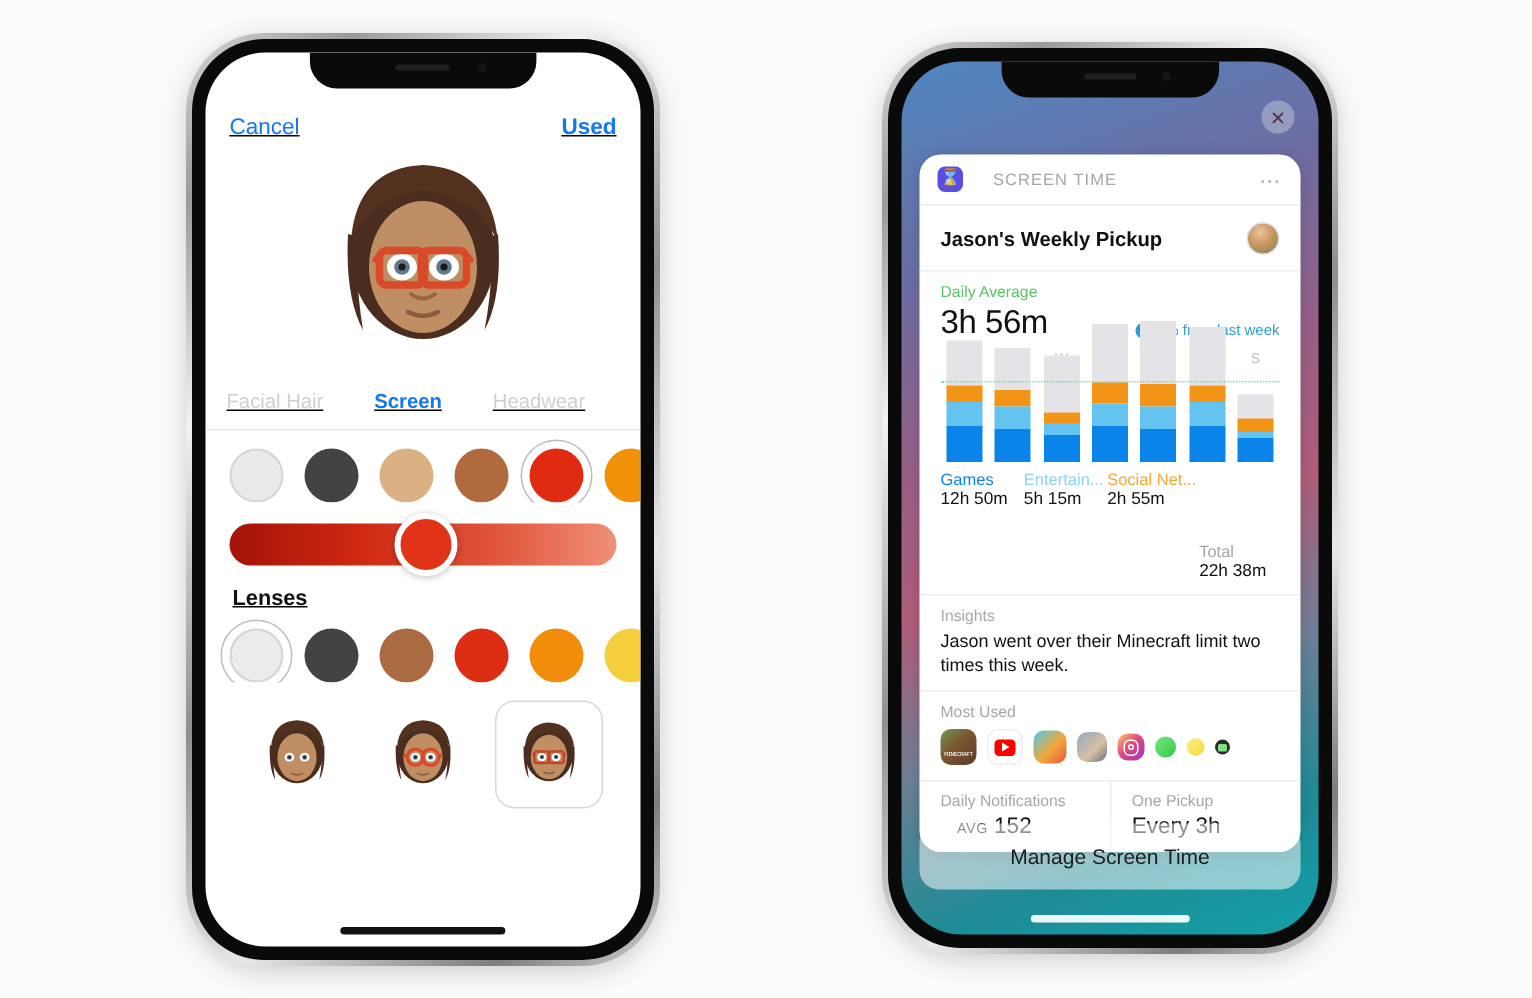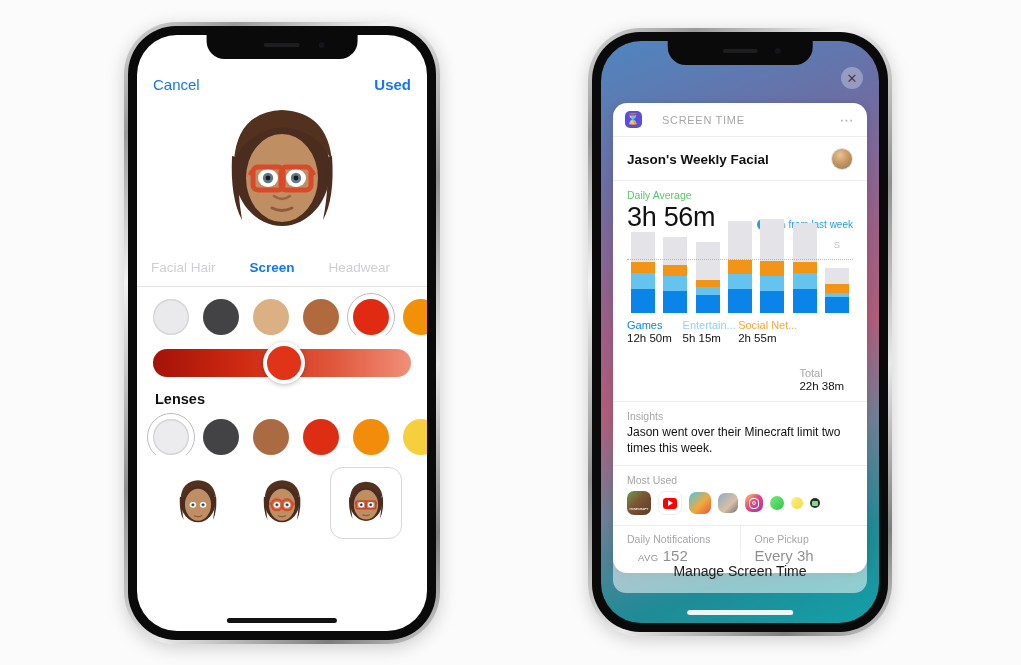--- a/index.html
+++ b/index.html
@@ -25,20 +25,21 @@
     background: #0a0a0a;
     padding: 9px;
     position: relative;
   }
   .screen {
     width: 100%; height: 100%;
     border-radius: 40px;
     overflow: hidden;
     position: relative;
     background: #fff;
+    text-decoration: underline;
   }
   .notch {
     position: absolute; top: 0; left: 50%;
     transform: translateX(-50%);
     width: 52%; height: 24px;
     background: #0a0a0a;
     border-bottom-left-radius: 18px;
     border-bottom-right-radius: 18px;
     z-index: 40;
   }
@@ -183,21 +184,21 @@
   .w-title { font-size: 13.5px; font-weight: 700; color: #111; }
   .avatar-pic {
     margin-left: auto; width: 22px; height: 22px; border-radius: 50%;
     background: radial-gradient(circle at 40% 30%, #e8c49a 0%, #c9945f 48%, #6b8a5a 100%);
     border: .7px solid #e0e0e2;
   }
 
   .w-sec { padding: 8px 14px 0 14px; border-top: .8px solid #ededef; }
   .lbl-green { font-size: 10.5px; color: #5ec26a; }
   .avg-row { display: flex; align-items: baseline; margin-top: 1px; }
-  .avg-big { font-size: 27px; font-weight: 400; color: #111; letter-spacing: -.3px; }
+  .avg-big { font-size: 22px; font-weight: 400; color: #111; letter-spacing: -.3px; }
   .delta {
     margin-left: auto; font-size: 10px; color: #2a9fd6;
     display: flex; align-items: center; gap: 3px;
   }
   .delta .arr {
     width: 11px; height: 11px; border-radius: 50%;
     background: #2a9fd6; color: #fff; font-size: 8px;
     display: flex; align-items: center; justify-content: center; line-height: 1;
   }
 
@@ -400,21 +401,21 @@
 
       <div class="widget">
 
         <div class="w-head">
           <div class="st-icon">⌛</div>
           <div class="w-head-label">SCREEN TIME</div>
           <div class="dots">⋯</div>
         </div>
 
         <div class="w-title-row">
-          <div class="w-title">Jason's Weekly Facial</div>
+          <div class="w-title">Jason's Weekly Pickup</div>
           <div class="avatar-pic"></div>
         </div>
 
         <div class="w-sec">
           <div class="lbl-green">Daily Average</div>
           <div class="avg-row">
             <div class="avg-big">3h 56m</div>
             <div class="delta">
               <span class="arr">↑</span>
               <span>4% from last week</span>

